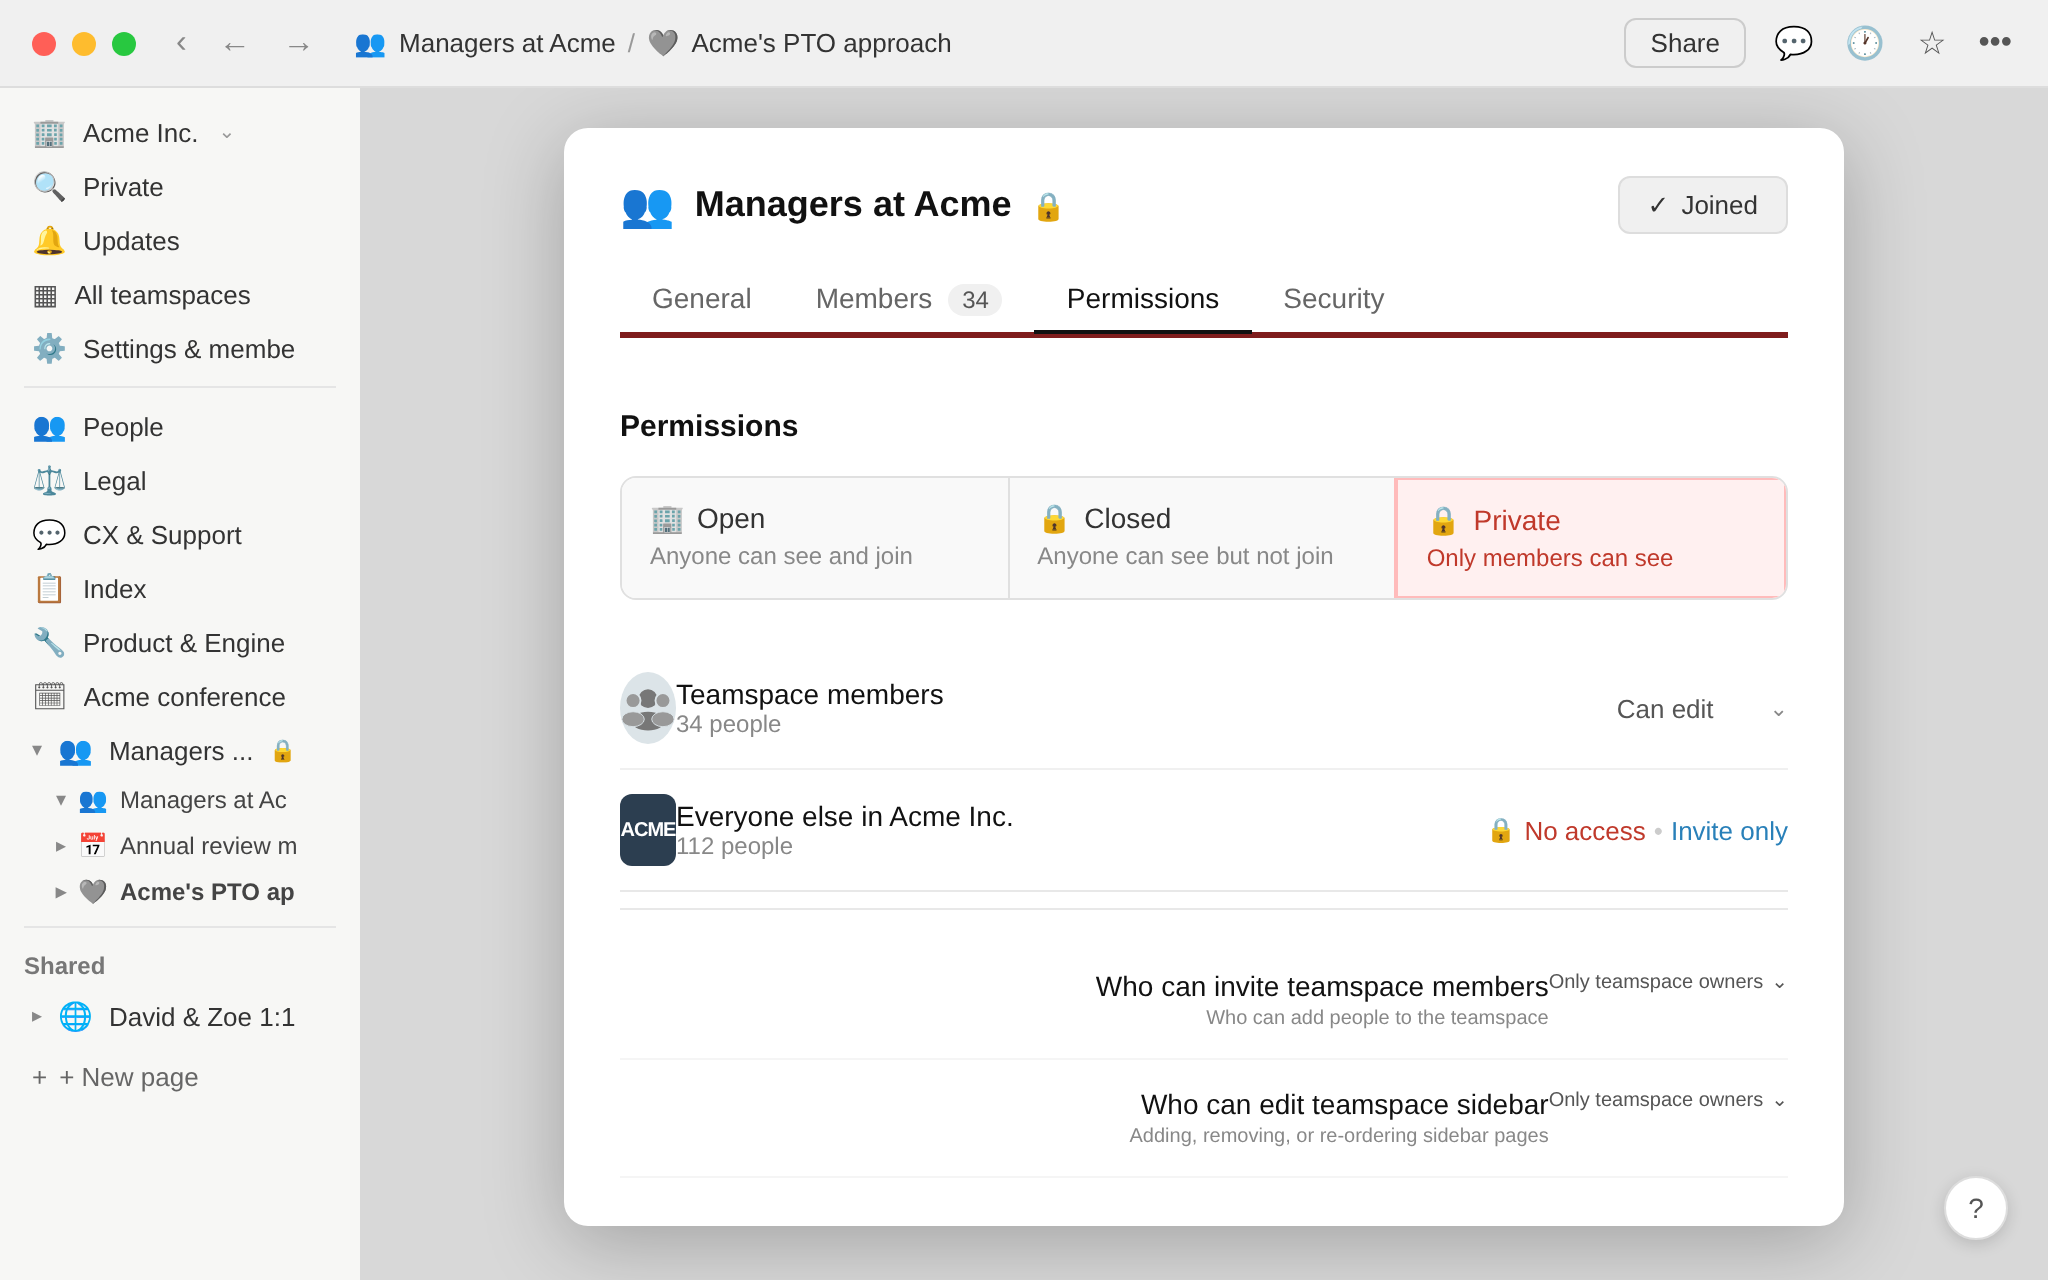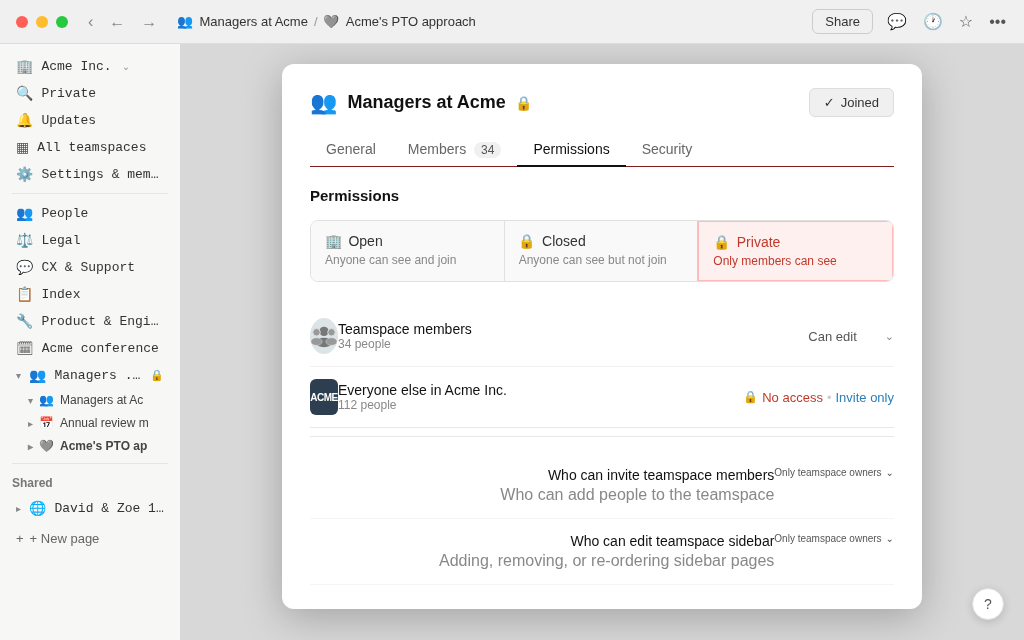--- a/index.html
+++ b/index.html
@@ -114,21 +114,21 @@
       align-items: center;
       gap: 8px;
       padding: 5px 12px;
       font-size: 13px;
       color: #333;
       cursor: pointer;
       border-radius: 4px;
       margin: 1px 4px;
     }
     .sidebar-item .item-icon { font-size: 14px; color: #555; flex-shrink: 0; }
-    .sidebar-item .item-label { overflow: hidden; text-overflow: ellipsis; white-space: nowrap; font-family: Liberation Mono, monospace; }
+    .sidebar-item .item-label { overflow: hidden; text-overflow: ellipsis; white-space: nowrap; }
 
     .sidebar-sub-item {
       display: flex;
       align-items: center;
       gap: 6px;
       padding: 4px 12px 4px 24px;
       font-size: 12px;
       color: #444;
       cursor: pointer;
       margin: 1px 4px;
@@ -197,22 +197,22 @@
       color: #333;
       display: flex;
       align-items: center;
       gap: 6px;
     }
 
     
     .modal-tabs {
       display: flex;
       gap: 0;
-      border-bottom: 1px solid #7f1d1d;
-      margin-bottom: 20px;
+      border-bottom: 3px solid #7f1d1d;
+      margin-bottom: 36px;
     }
     .tab {
       padding: 8px 16px;
       font-size: 14px;
       color: #666;
       cursor: pointer;
       border-bottom: 2px solid transparent;
       margin-bottom: -1px;
     }
     .tab.active {
@@ -344,21 +344,21 @@
       text-align: right;
     }
     .setting-info { flex: 1; }
     .setting-title {
       font-size: 14px;
       font-weight: 500;
       color: #111;
       margin-bottom: 3px;
     }
     .setting-desc {
-      font-size: 16px;
+      font-size: 10px;
       color: #888;
     }
     .setting-value {
       font-size: 10px;
       color: #555;
       display: flex;
       align-items: center;
       gap: 4px;
       cursor: pointer;
     }

